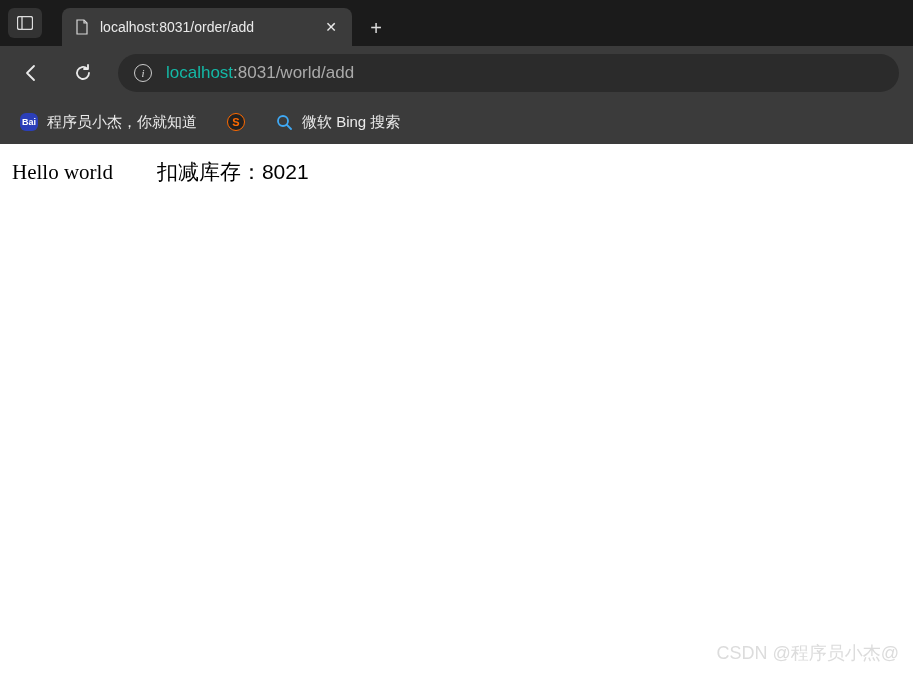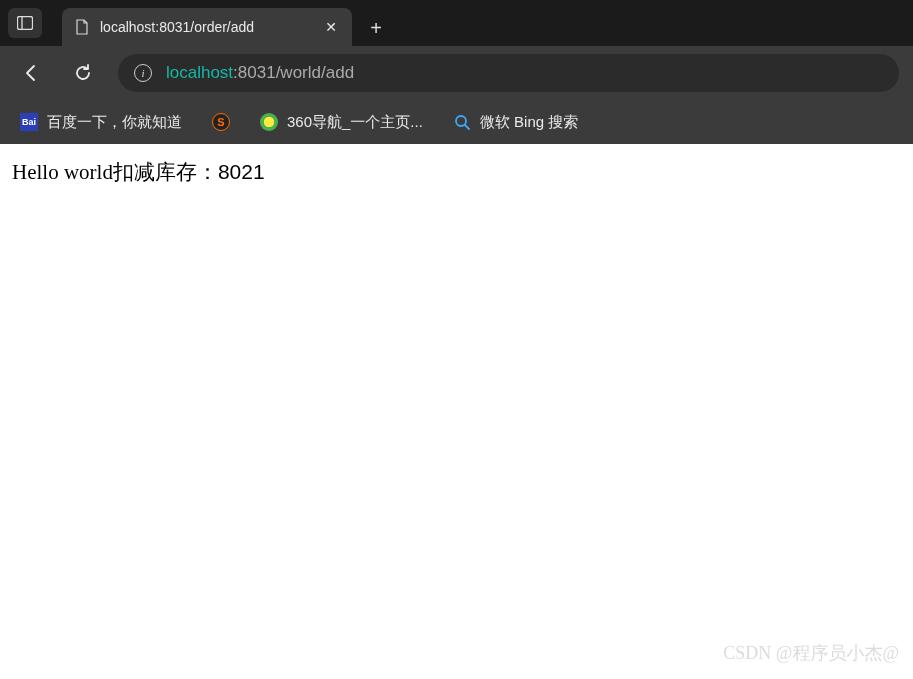--- a/index.html
+++ b/index.html
@@ -140,39 +140,39 @@
       width: 18px;
       height: 18px;
       border-radius: 3px;
       display: flex;
       align-items: center;
       justify-content: center;
       font-size: 11px;
       font-weight: bold;
       flex-shrink: 0;
     }
-    .ico-baidu { background: #2b3fb8; color: #fff; border-radius: 0; font-size:9px; }
+    .ico-baidu { background: #2b3fb8; color: #fff; border-radius: 6px; font-size:9px; }
     .ico-sogou { background: #222; border: 1.5px solid #ff6a00; color: #ff6a00; border-radius: 50%; }
     .ico-360 { background: radial-gradient(circle, #ffeb3b 40%, #4caf50 41%); border-radius: 50%; }
     .ico-bing { color: #3fa9f5; font-size:16px; background: none; }
     .page {
       background: #fff;
       padding: 14px 12px;
       font-size: 21px;
       color: #000;
       font-family: "Times New Roman", serif;
     }
-    .page .cn { font-family: "Microsoft YaHei", sans-serif; }
+    .page .cn { font-family: "Microsoft YaHei", sans-serif; padding-left: 44px; }
     .watermark {
       position: absolute;
       right: 14px;
       bottom: 14px;
       color: #dcdcdc;
       font-size: 18px;
-      font-family: Liberation Serif, serif;
+      font-family: Liberation Sans, sans-serif;
       pointer-events: none;
     }
     svg { display: block; }
   </style>
 </head>
 <body>
 
 <div class="tab-strip">
   <div class="win-tab-btn">
     <svg width="16" height="14" viewBox="0 0 16 14">
@@ -211,28 +211,24 @@
     <span class="addr-info-ico">i</span>
     <span>
       <span class="addr-host">localhost</span><span class="addr-path">:8031/world/add</span>
     </span>
   </div>
 </div>
 
 <div class="bookmarks">
   <div class="bm">
     <span class="bm-ico ico-baidu">Bai</span>
-    <span>百度一下，你就知道</span>
+    <span>程序员小杰，你就知道</span>
   </div>
   <div class="bm">
     <span class="bm-ico ico-sogou">S</span>
-  </div>
-  <div class="bm">
-    <span class="bm-ico ico-360"></span>
-    <span>360导航_一个主页...</span>
   </div>
   <div class="bm">
     <span class="bm-ico ico-bing">
       <svg width="16" height="16" viewBox="0 0 16 16">
           <circle cx="7" cy="7" r="5" fill="none" stroke="#3fa9f5" stroke-width="1.8"></circle>
           <line x1="11" y1="11" x2="15" y2="15" stroke="#3fa9f5" stroke-width="1.8" stroke-linecap="round"></line>
         </svg>
     </span>
     <span>微软 Bing 搜索</span>
   </div>

